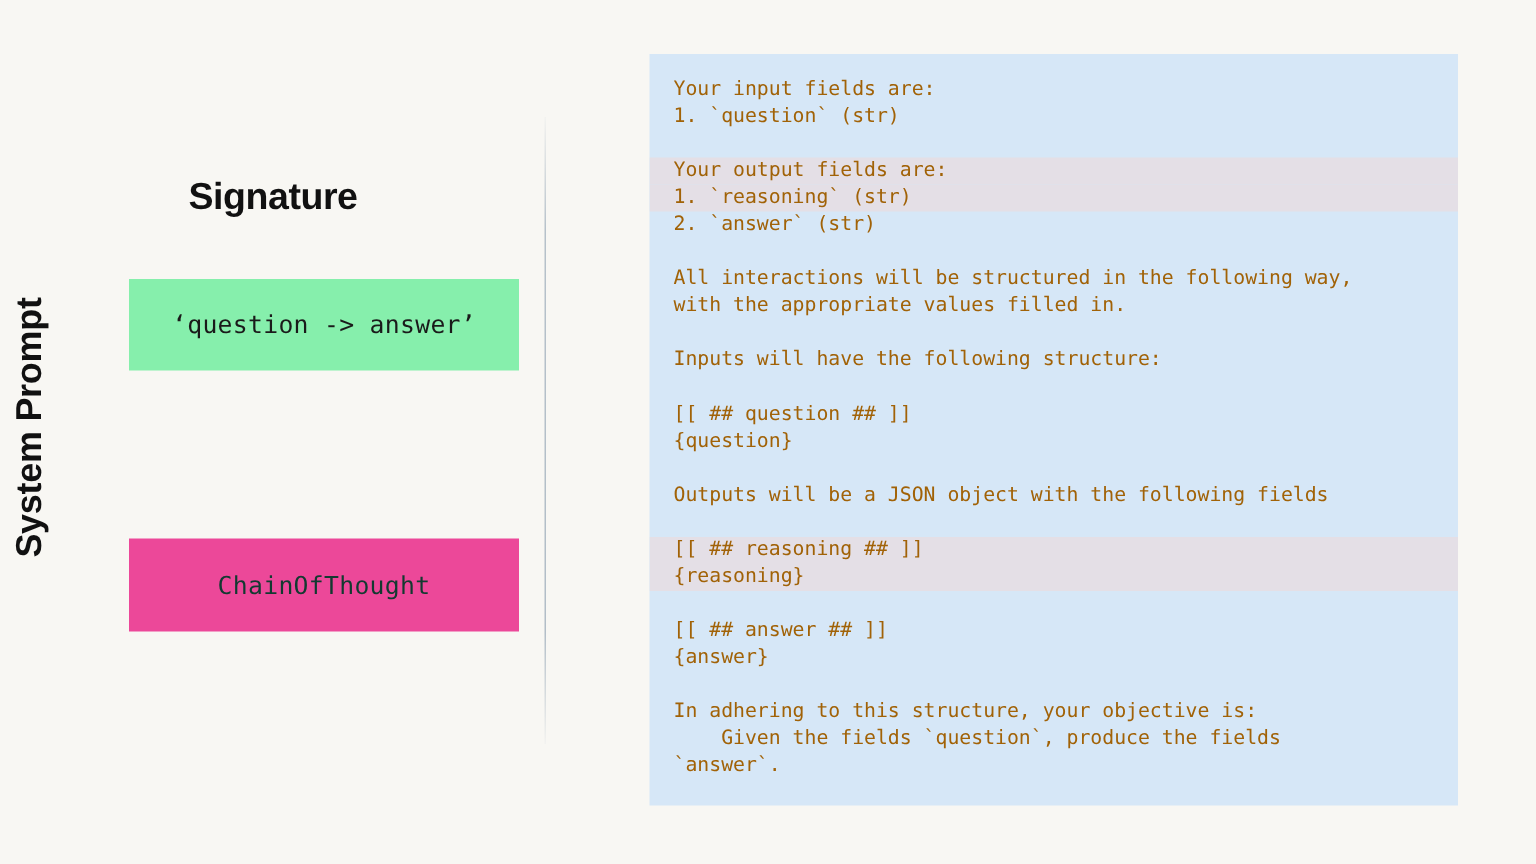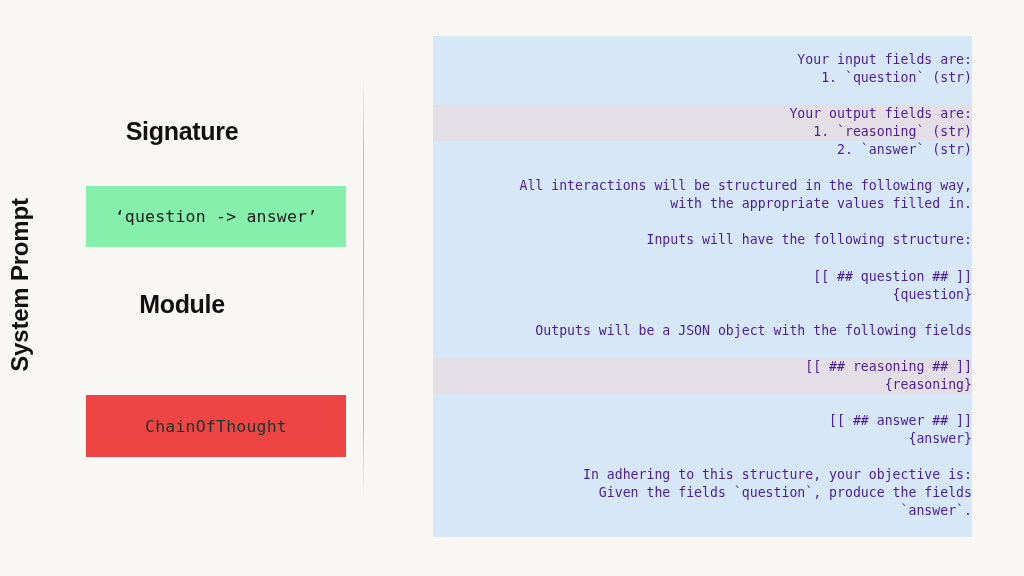--- a/index.html
+++ b/index.html
@@ -51,23 +51,22 @@
   }
   #signature-box {
     top: 186px;
     height: 61px;
     background: #86efac;
     color: #1a1a1a;
   }
   #module-box {
     top: 359px;
     height: 62px;
-    background: #ef4444;
+    background: #ec4899;
     color: #123a30;
-    margin-top: 36px;
   }
 
   
   #divider {
     position: absolute;
     left: 363px;
     top: 78px;
     width: 1px;
     height: 418px;
     background: linear-gradient(to bottom,
@@ -113,23 +112,22 @@
   }
   #prompt-lines {
     position: absolute;
     left: 0;
     top: 0;
     width: 539px;
     padding-top: 15px;
     font-family: "DejaVu Sans Mono", "Liberation Mono", monospace;
     font-size: 13.2px;
     line-height: 18.05px;
-    color: #4c1d95;
+    color: #a16207;
     white-space: pre;
-    text-align: right;
   }
   .pline {
     padding-left: 16px;
     height: 18.05px;
   }
   .pline.hl {
     background: #e4dfe6;
   }
   .pline.blank {
     color: transparent;
@@ -139,21 +137,20 @@
 <body>
 
 <div id="left-panel">
 
   <div class="section-title" id="signature-title">Signature</div>
 
   <div class="code-box" id="signature-box">
     <span>‘question -&gt; answer’</span>
   </div>
 
-  <div class="section-title" id="module-title">Module</div>
 
   <div class="code-box" id="module-box">
     <span>ChainOfThought</span>
   </div>
 
 </div>
 
 <div id="divider"></div>
 
 <div id="system-prompt-label">

